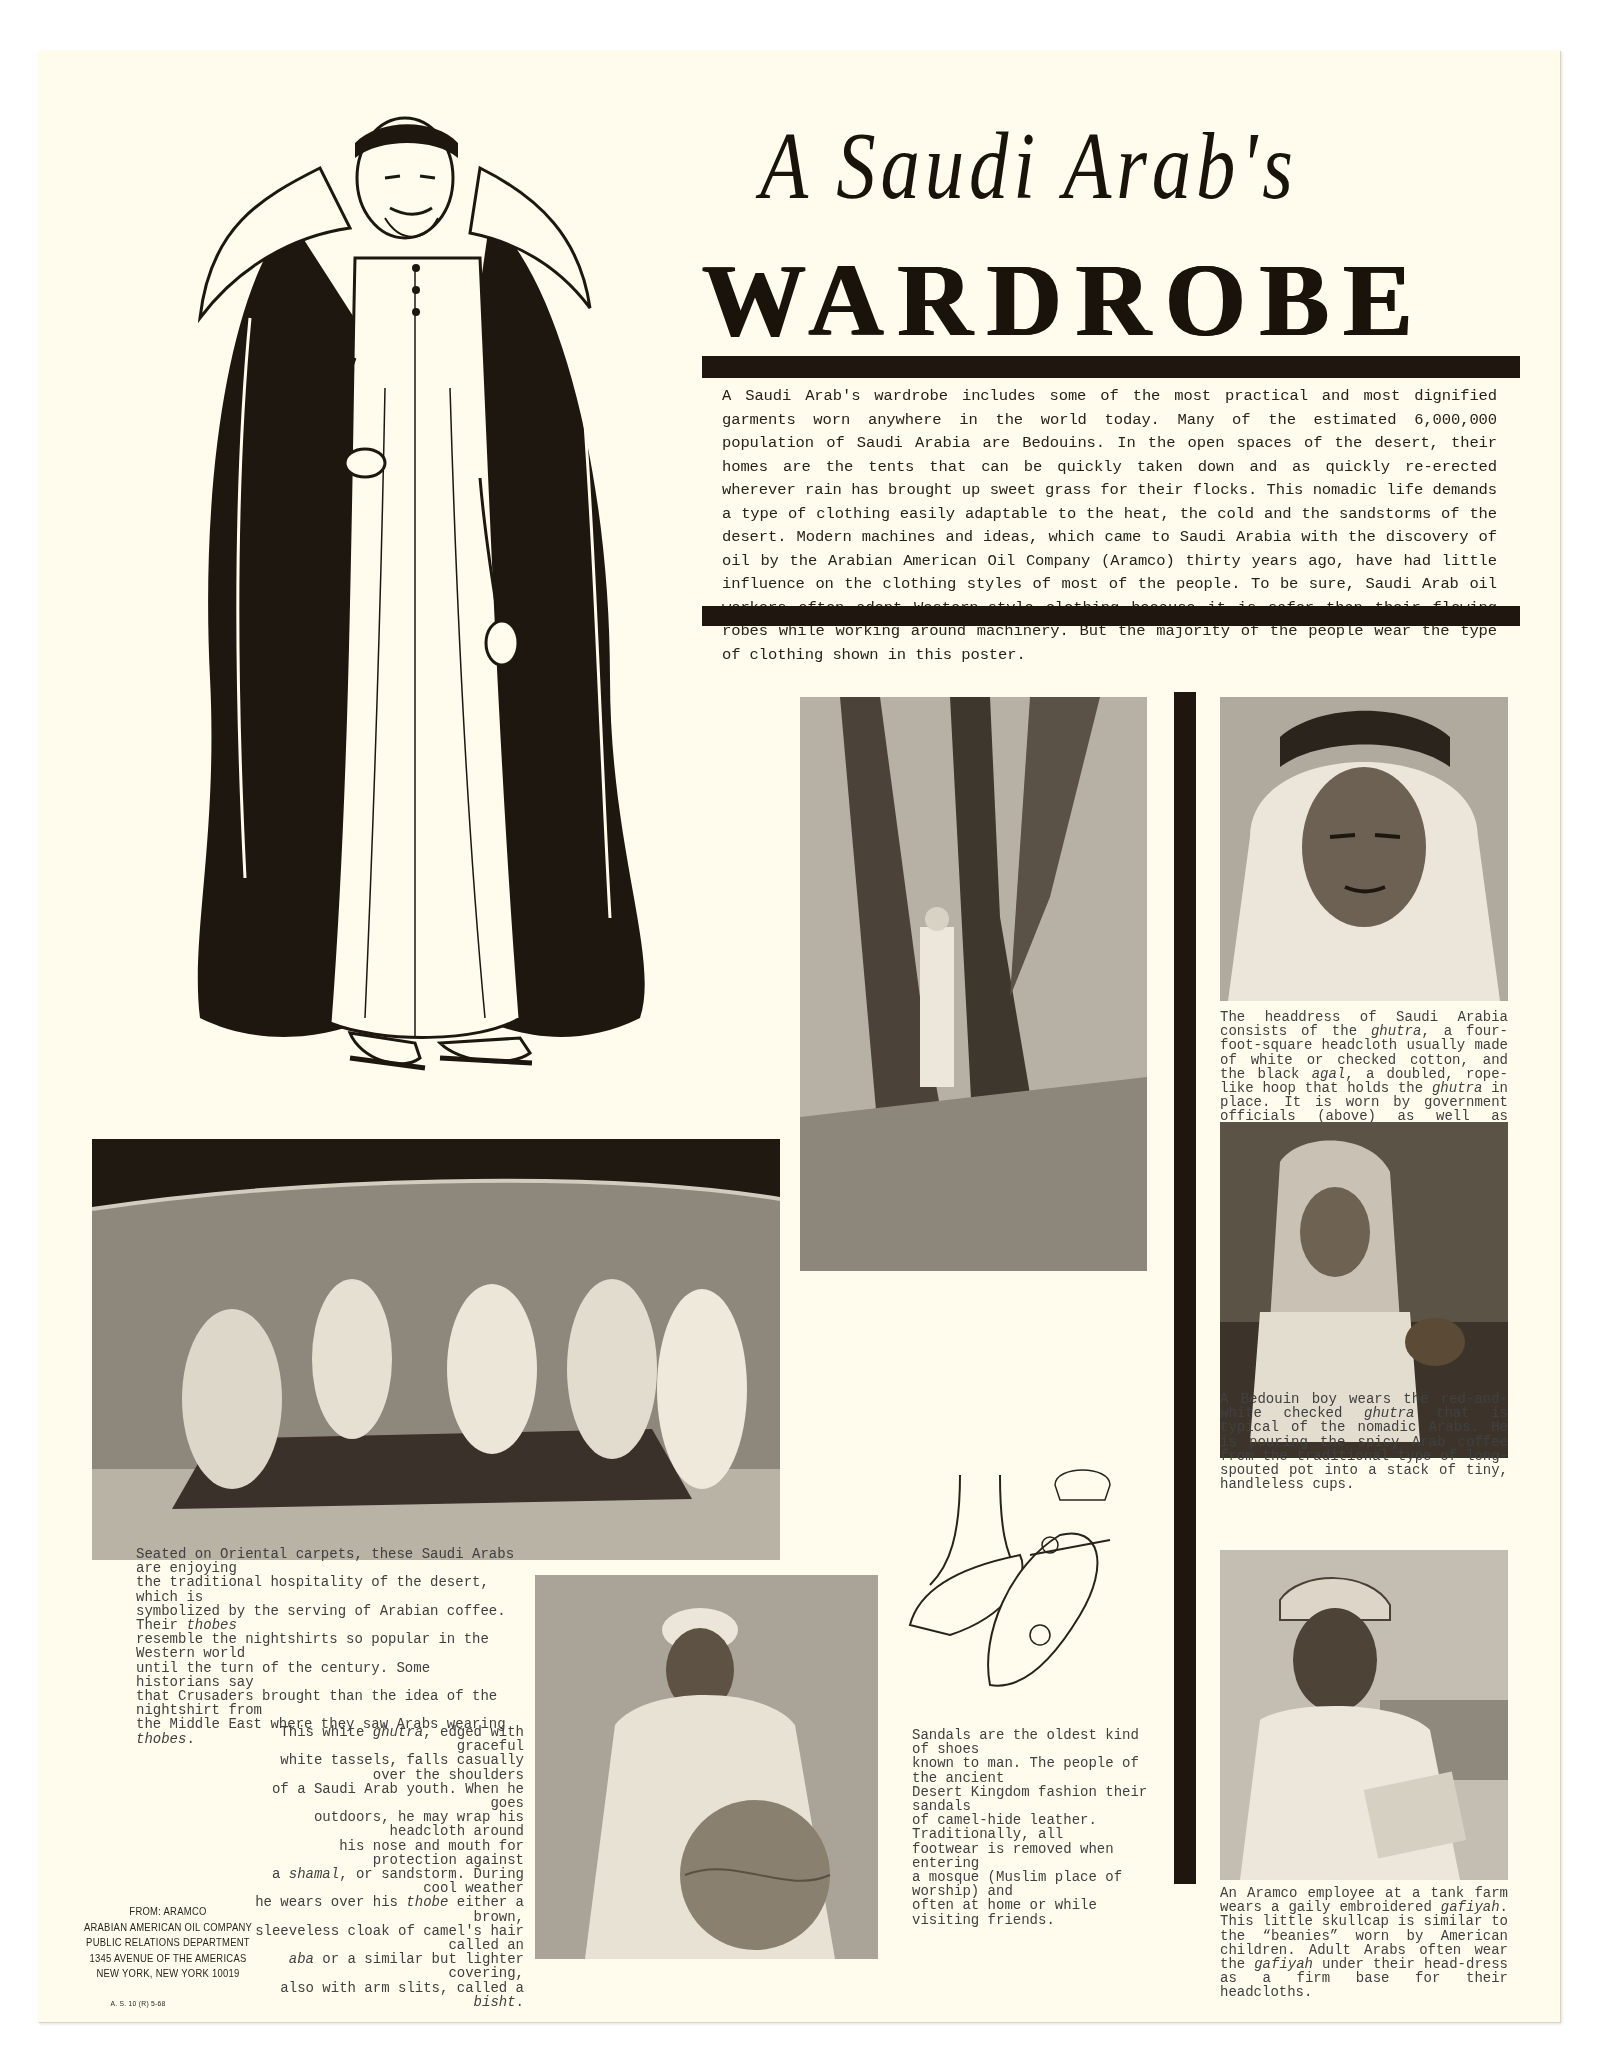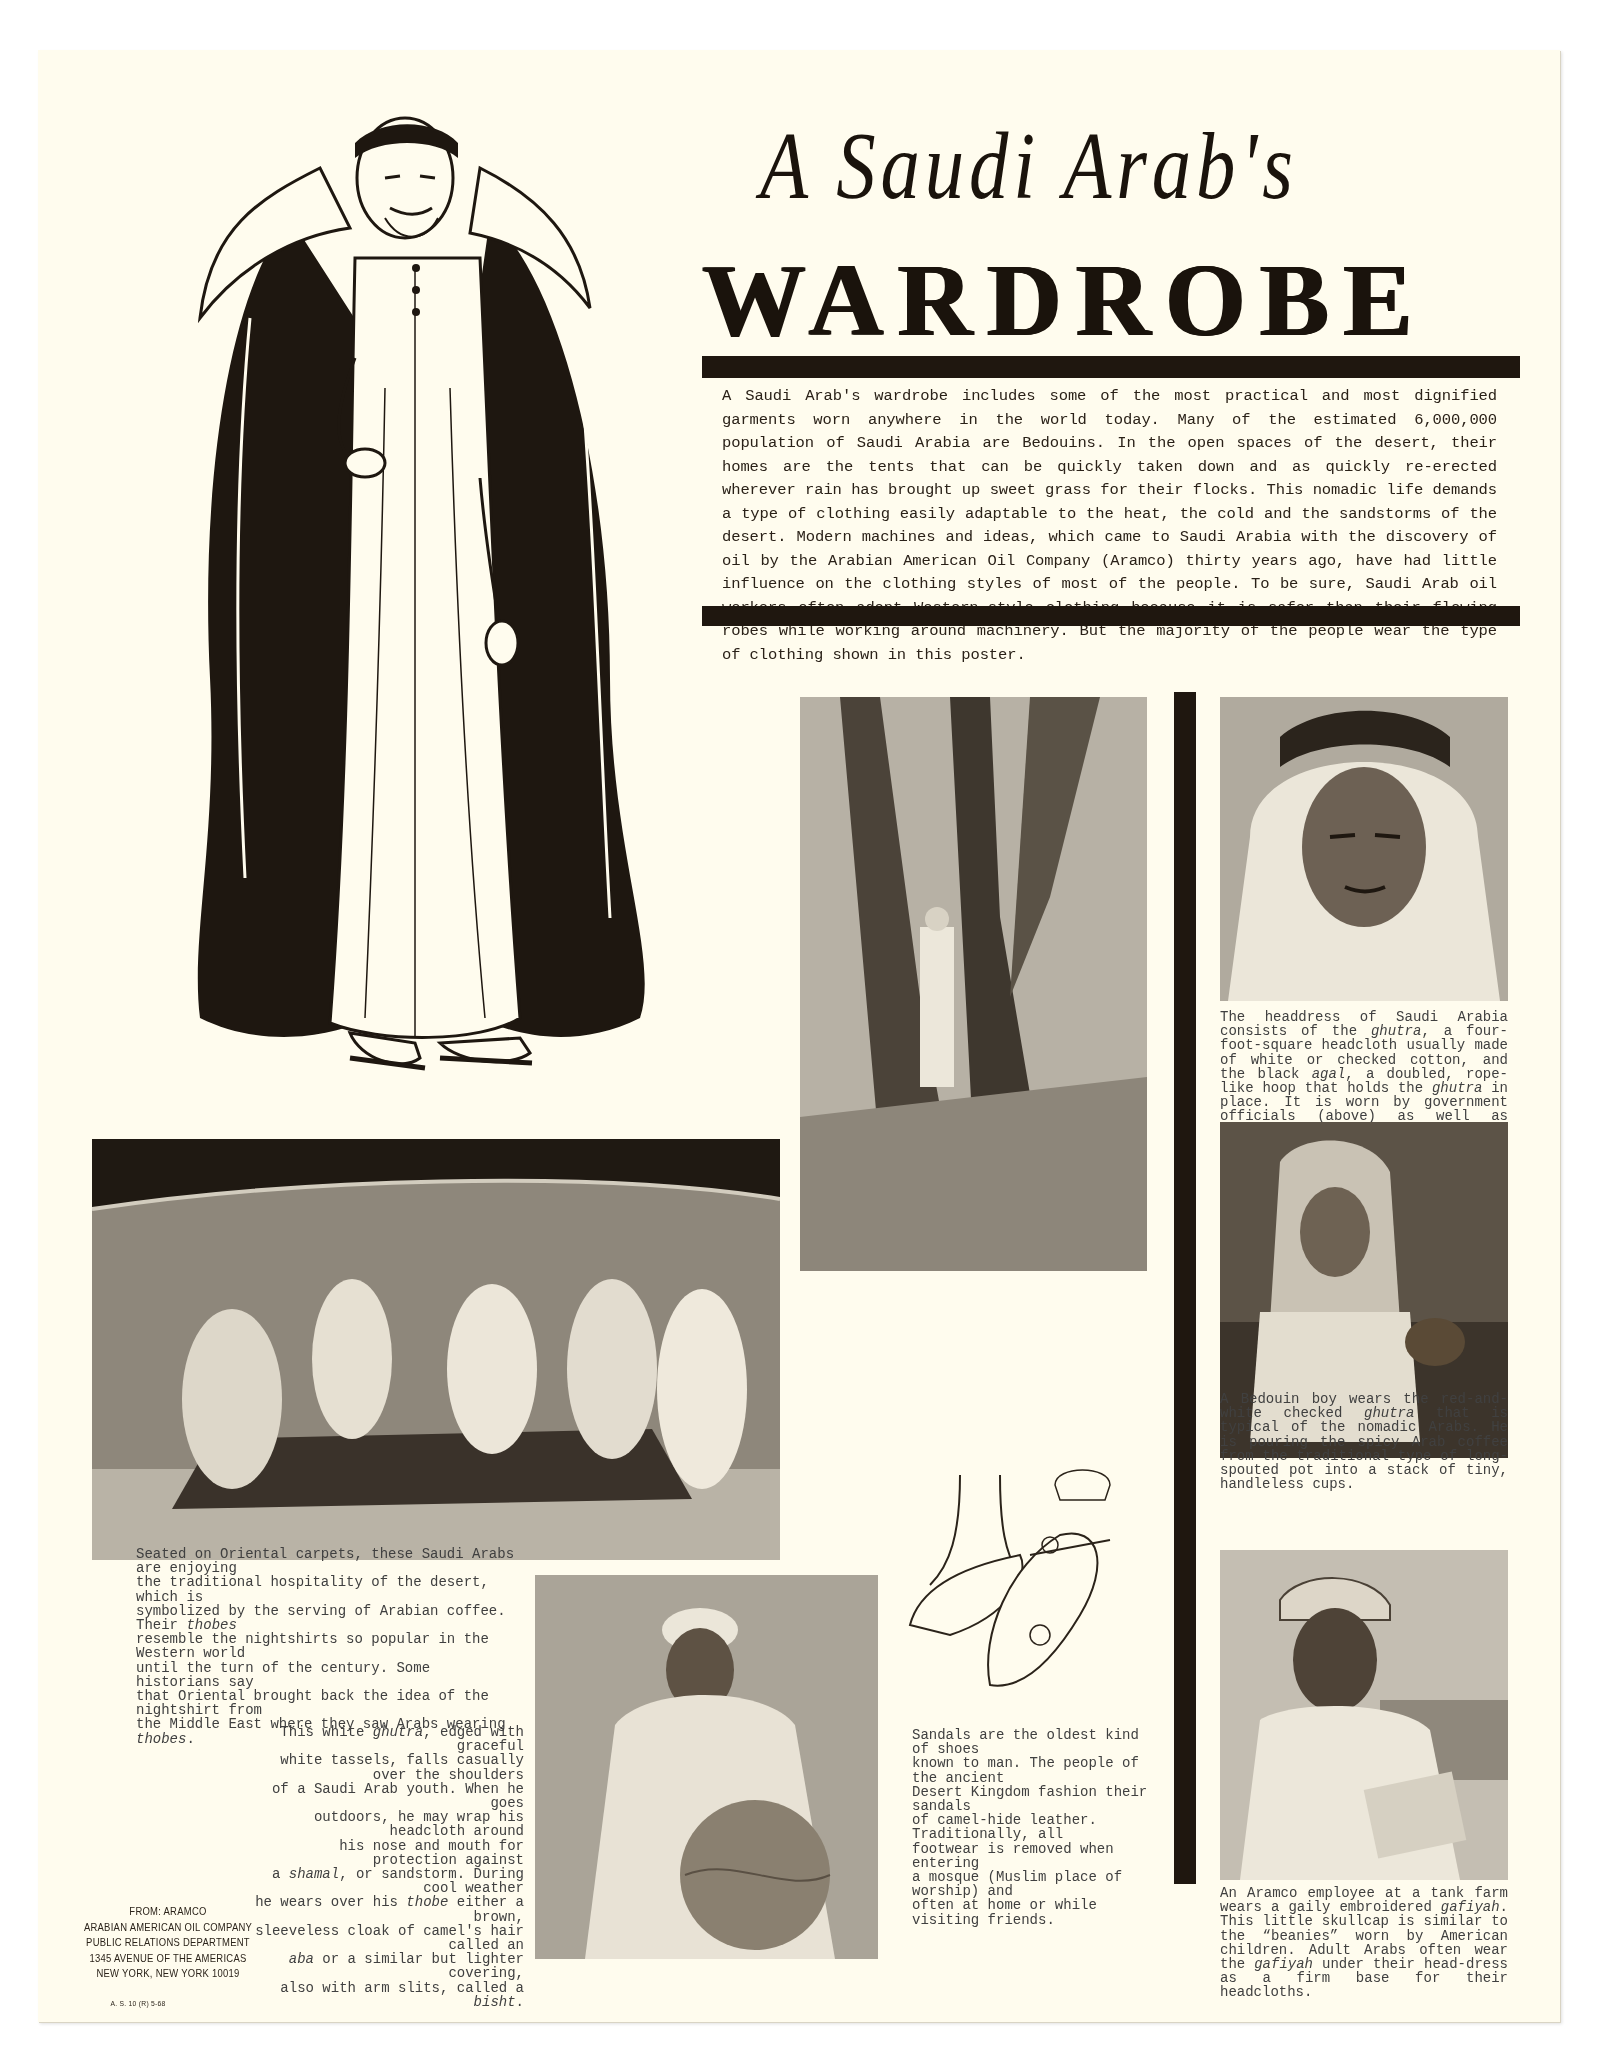--- a/index.html
+++ b/index.html
@@ -194,21 +194,21 @@
     <ellipse cx="520" cy="230" rx="45" ry="90" fill="#e2dccf"></ellipse>
     <ellipse cx="610" cy="250" rx="45" ry="100" fill="#efe9dc"></ellipse>
   </svg>
 </div>
 <div class="caption" style="left:136px; top:1536px; width:380px;margin-top:11px;">
     <div><span>Seated on Oriental carpets, these Saudi Arabs are enjoying</span></div>
     <div><span>the traditional hospitality of the desert, which is</span></div>
     <div><span>symbolized by the serving of Arabian coffee. Their </span><i>thobes</i></div>
     <div><span>resemble the nightshirts so popular in the Western world</span></div>
     <div><span>until the turn of the century. Some historians say</span></div>
-    <div><span>that Oriental brought back the idea of the nightshirt from</span></div>
+    <div><span>that Crusaders brought than the idea of the nightshirt from</span></div>
     <div><span>the Middle East where they saw Arabs wearing </span><i>thobes</i><span>.</span></div>
   </div>
 
 <div class="photo" style="left:1220px; top:1122px; width:288px; height:336px;">
   <svg viewBox="0 0 288 336" preserveAspectRatio="none">
     <rect width="288" height="336" fill="#5c5347"></rect>
     <rect y="200" width="288" height="136" fill="#3c342b"></rect>
     <path d="M60 40 C80 10 150 10 170 50 L180 200 L50 200 Z" fill="#c9c2b4"></path>
     <ellipse cx="115" cy="110" rx="35" ry="45" fill="#6e6253"></ellipse>
     <path d="M40 190 L190 190 L200 320 L30 320 Z" fill="#e3ddcf"></path>

